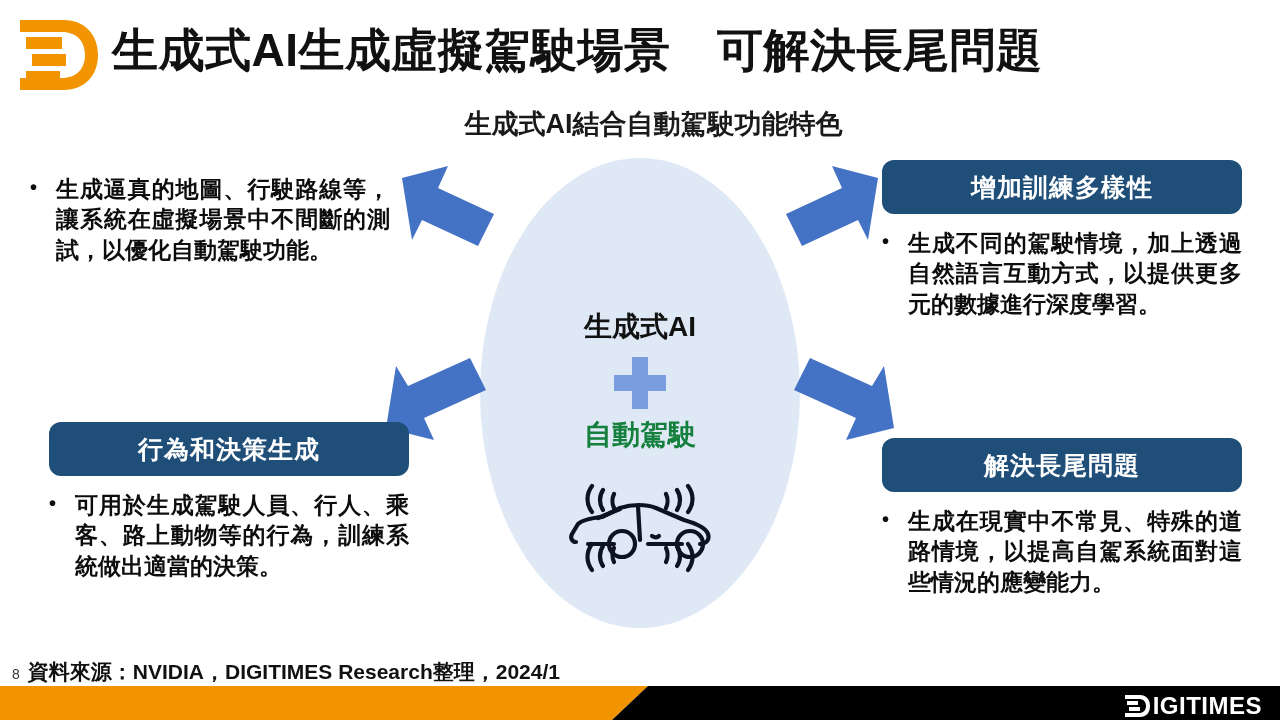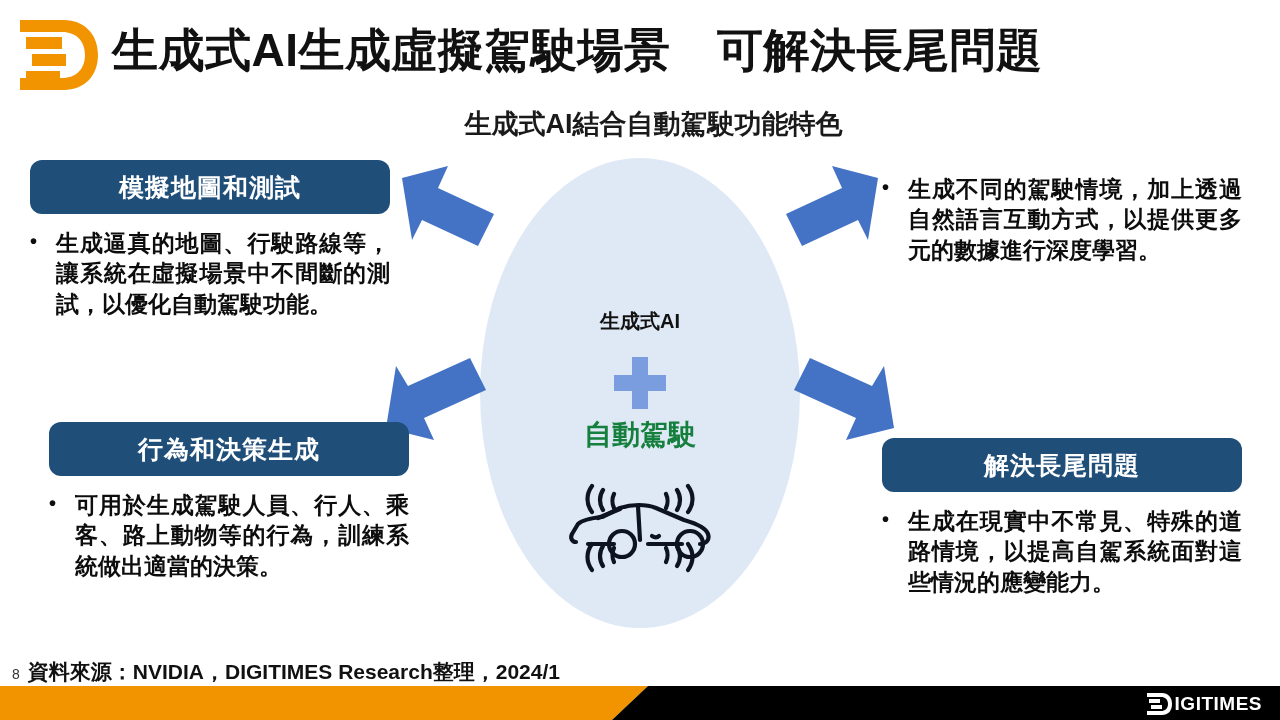--- a/index.html
+++ b/index.html
@@ -29,21 +29,21 @@
 
   
   #center-stage { position:absolute; left:458px; top:150px; width:364px; height:500px; }
   #center-ellipse {
     position:absolute; left:22px; top:8px; width:320px; height:470px;
     background:#dfe9f6; border-radius:160px/235px;
   }
   #genai-icon { position:absolute; left:122px; top:32px; width:120px; height:120px; }
   #genai-label {
     position:absolute; left:0; top:158px; width:364px; text-align:center;
-    font-size:20px; font-weight:bold; color:#111111;
+    font-size:28px; font-weight:bold; color:#111111;
   }
   #plus-icon { position:absolute; left:154px; top:205px; width:56px; height:56px; }
   #autodrive-label {
     position:absolute; left:0; top:266px; width:364px; text-align:center;
     font-size:28px; font-weight:bold; color:#15803d;
   }
   #car-icon { position:absolute; left:100px; top:318px; width:164px; height:120px; }
 
   
   .arrow-shape { position:absolute; }
@@ -78,21 +78,21 @@
   }
   #page-number { font-size:14px; color:#333333; }
   #source-text { font-size:21px; font-weight:bold; color:#111111; }
 
   #footer-bar { position:absolute; left:0; top:686px; width:1280px; height:34px; }
   #digitimes-wordmark {
     position:absolute; right:18px; top:692px;
     display:flex; align-items:center; gap:2px;
   }
   #wordmark-text {
-    color:#ffffff; font-size:19px; font-weight:bold;
+    color:#ffffff; font-size:24px; font-weight:bold;
     letter-spacing:0.5px; font-family:"Liberation Sans","DejaVu Sans",sans-serif;
   }
 </style>
 </head>
 <body>
 
 <div id="slide-header">
 
   <div id="brand-logo">
     <svg viewBox="0 0 86 74" width="86" height="74">
@@ -173,36 +173,36 @@
     <path fill="#4472c4" d="M4 76 L52 88 L42 66 L104 38 L88 6 L26 34 L14 14 Z"></path>
   </svg>
 </div>
 <div class="arrow-shape" id="arrow-bottom-right">
   <svg viewBox="0 0 108 92" width="108" height="92">
     <path fill="#4472c4" d="M104 76 L56 88 L66 66 L4 38 L20 6 L82 34 L94 14 Z"></path>
   </svg>
 </div>
 
 <div class="quad" id="quad-top-left">
-  <div class="quad-header">模擬地圖和測試</div>
   <div class="quad-body">
     <span class="quad-bullet">•</span>
     <span class="quad-text">生成逼真的地圖、行駛路線等，讓系統在虛擬場景中不間斷的測試，以優化自動駕駛功能。</span>
   </div>
 </div>
 
 <div class="quad" id="quad-bottom-left">
   <div class="quad-header">行為和決策生成</div>
   <div class="quad-body">
     <span class="quad-bullet">•</span>
     <span class="quad-text">可用於生成駕駛人員、行人、乘客、路上動物等的行為，訓練系統做出適當的決策。</span>
   </div>
 </div>
 
 <div class="quad" id="quad-top-right">
+  <div class="quad-header">增加訓練多樣性</div>
   <div class="quad-body">
     <span class="quad-bullet">•</span>
     <span class="quad-text">生成不同的駕駛情境，加上透過自然語言互動方式，以提供更多元的數據進行深度學習。</span>
   </div>
 </div>
 
 <div class="quad" id="quad-bottom-right">
   <div class="quad-header">解決長尾問題</div>
   <div class="quad-body">
     <span class="quad-bullet">•</span>

